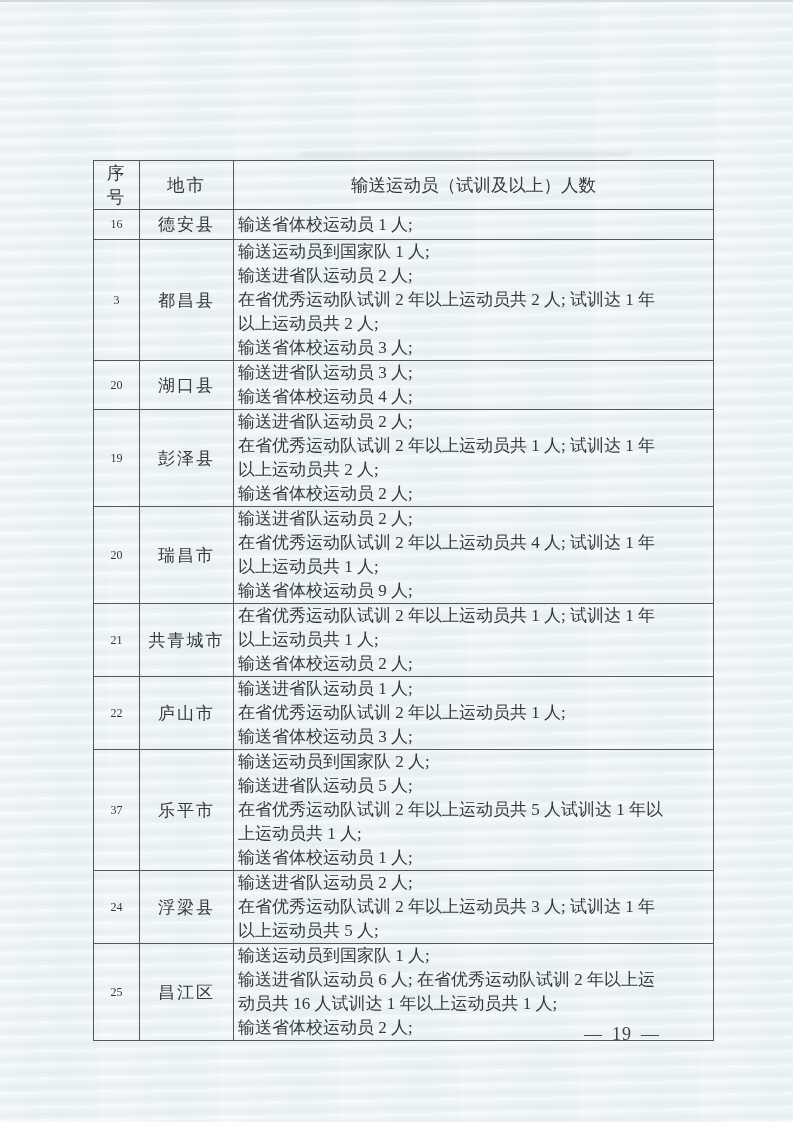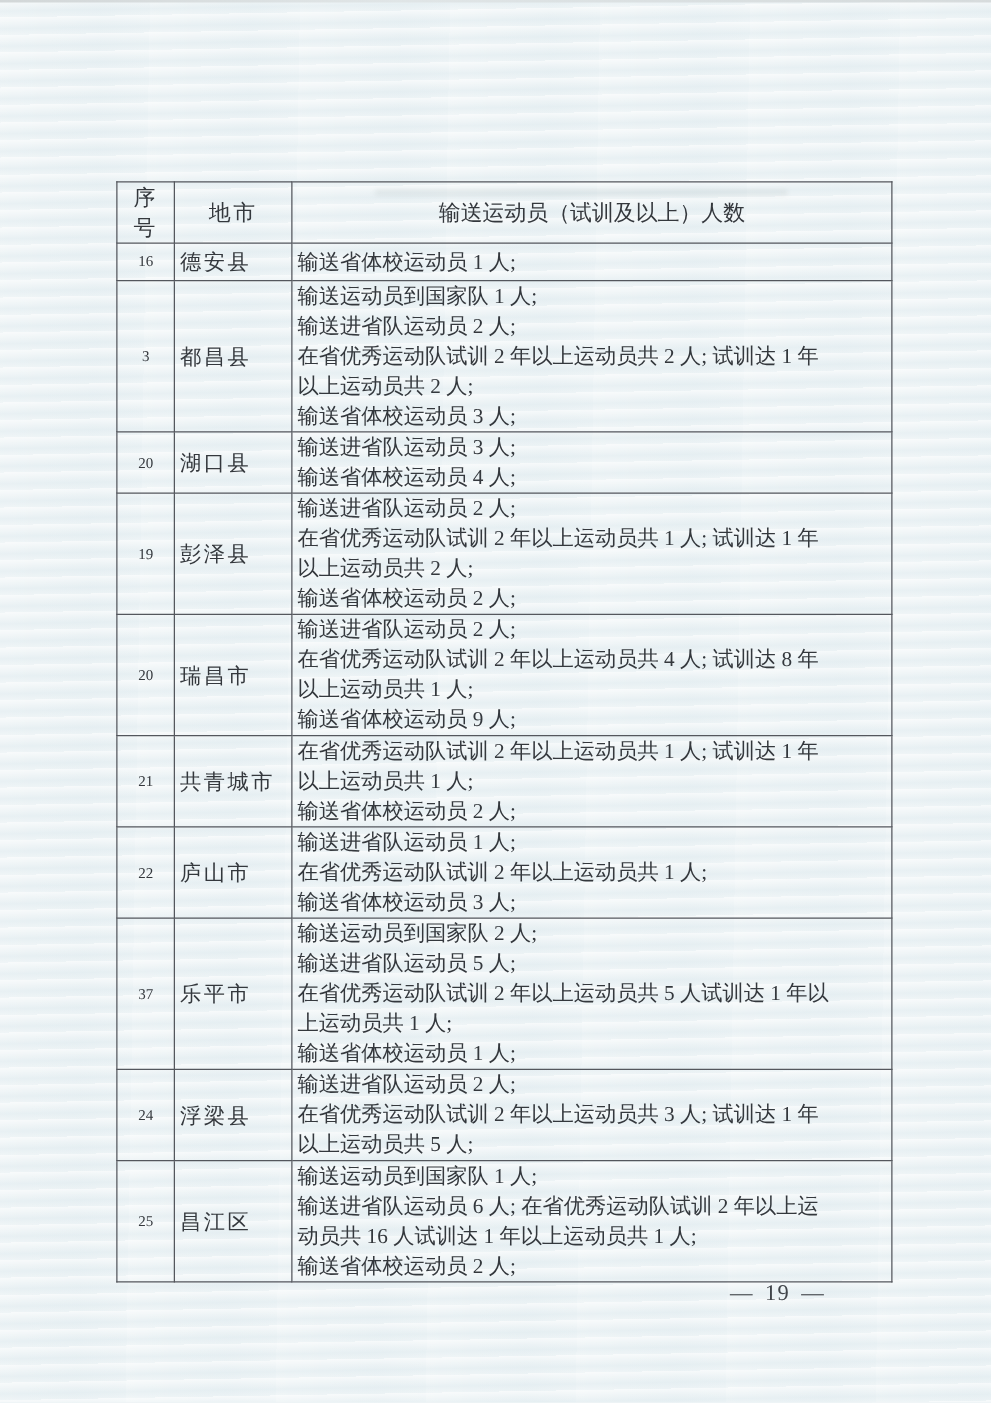--- a/index.html
+++ b/index.html
@@ -27,35 +27,35 @@
     position:absolute; top:0; left:0; right:0; height:2px;
     background:linear-gradient(90deg,#c9cecf,#dde2e3 40%,#cfd4d5);
     opacity:.8;
   }
   .scan-smudge {
     position:absolute; left:300px; top:152px; width:330px; height:4px;
     background:rgba(150,158,162,0.18); filter:blur(2px); border-radius:2px;
   }
 
   table.report {
-    position:absolute; left:93px; top:145px;
+    position:absolute; left:93px; top:160px;
     width:620px;
     border-collapse:collapse;
     table-layout:fixed;
   }
   table.report td, table.report th {
     border:1px solid #54575d;
     padding:0 4px;
     vertical-align:middle;
     font-weight:normal;
   }
   th.h { font-weight:bold; font-size:17.5px; text-align:center; }
   th.h-small { letter-spacing:2px; }
   td.c-no { text-align:center; font-size:12px; }
-  td.c-city { font-size:17px; letter-spacing:2px; padding:0 1px;margin-top:35px; }
+  td.c-city { text-align:center; font-size:17px; letter-spacing:2px; padding:0 1px;margin-top:35px; }
   td.c-detail { padding:0 3px 0 6px; font-size:17px; }
   td.c-detail .line { line-height:24px; white-space:nowrap; }
 
   .pageno {
     position:absolute; left:584px; top:1024px;
     font-size:18px; color:#41454a;
     display:flex; align-items:center; gap:9px;
     letter-spacing:1px;
   }
 </style>
@@ -117,21 +117,21 @@
       <div class="line">以上运动员共 2 人;</div>
       <div class="line">输送省体校运动员 2 人;</div>
     </td>
   </tr>
 
   <tr style="height:96px">
     <td class="c-no">20</td>
     <td class="c-city">瑞昌市</td>
     <td class="c-detail">
       <div class="line">输送进省队运动员 2 人;</div>
-      <div class="line">在省优秀运动队试训 2 年以上运动员共 4 人; 试训达 8 年</div>
+      <div class="line">在省优秀运动队试训 2 年以上运动员共 4 人; 试训达 1 年</div>
       <div class="line">以上运动员共 1 人;</div>
       <div class="line">输送省体校运动员 9 人;</div>
     </td>
   </tr>
 
   <tr style="height:72px">
     <td class="c-no">21</td>
     <td class="c-city">共青城市</td>
     <td class="c-detail">
       <div class="line">在省优秀运动队试训 2 年以上运动员共 1 人; 试训达 1 年</div>

